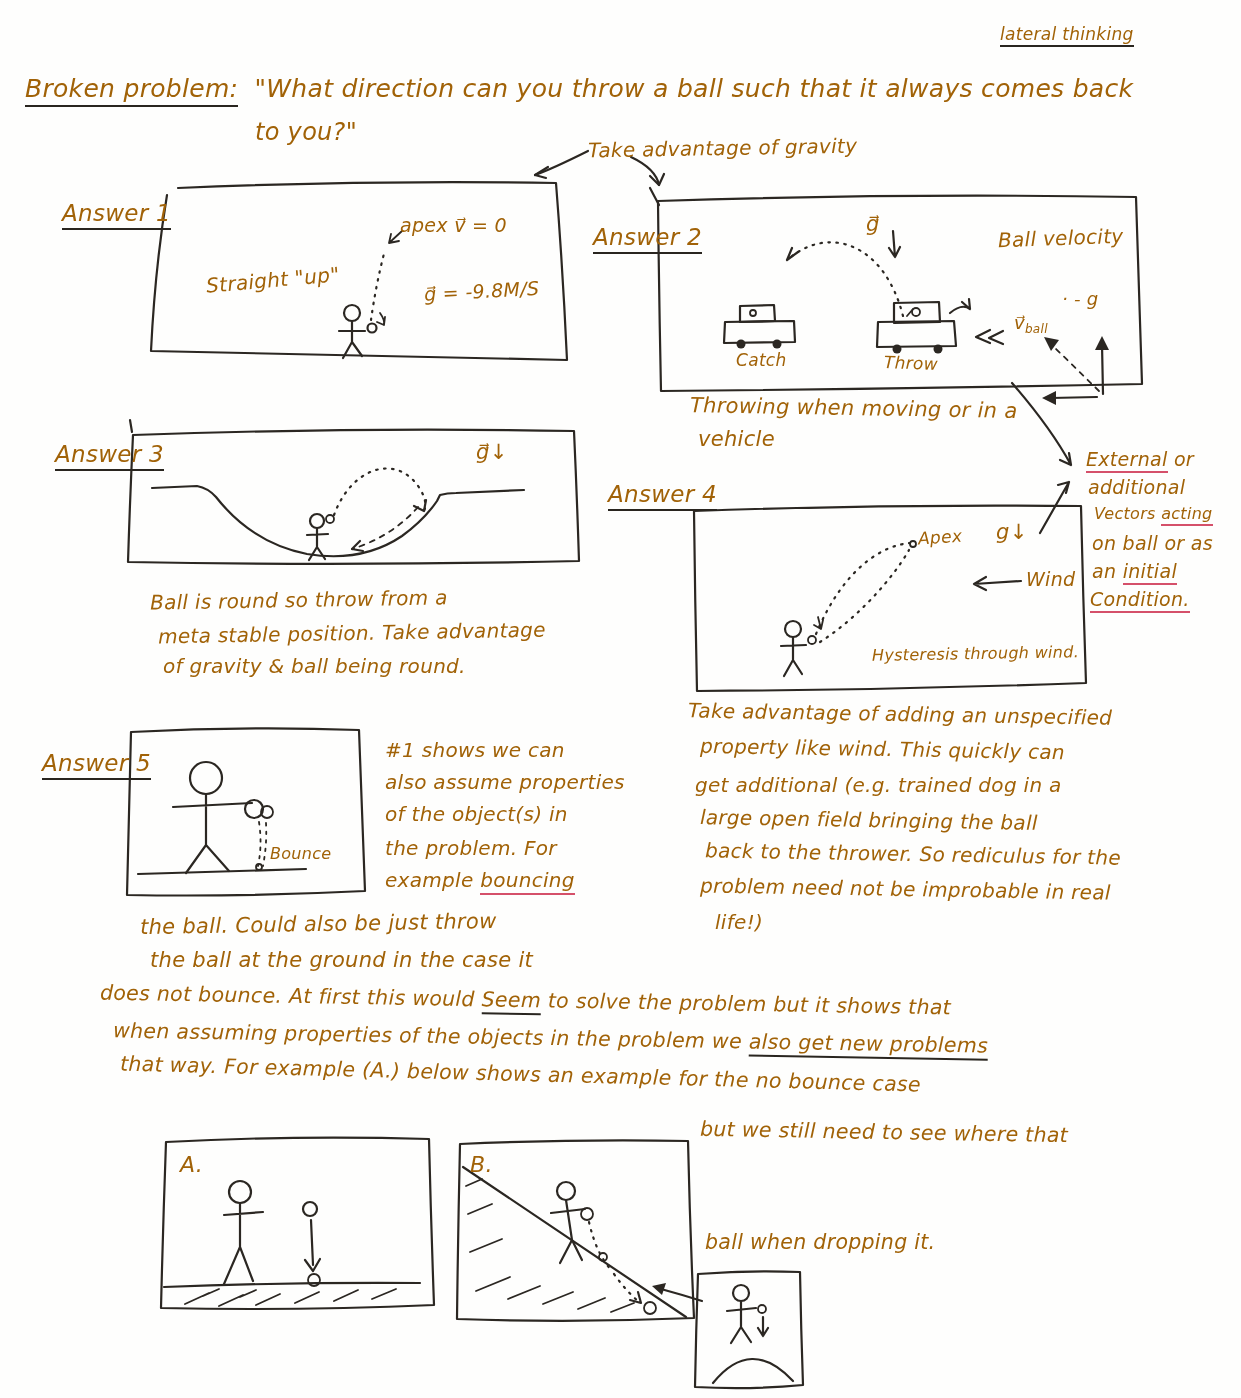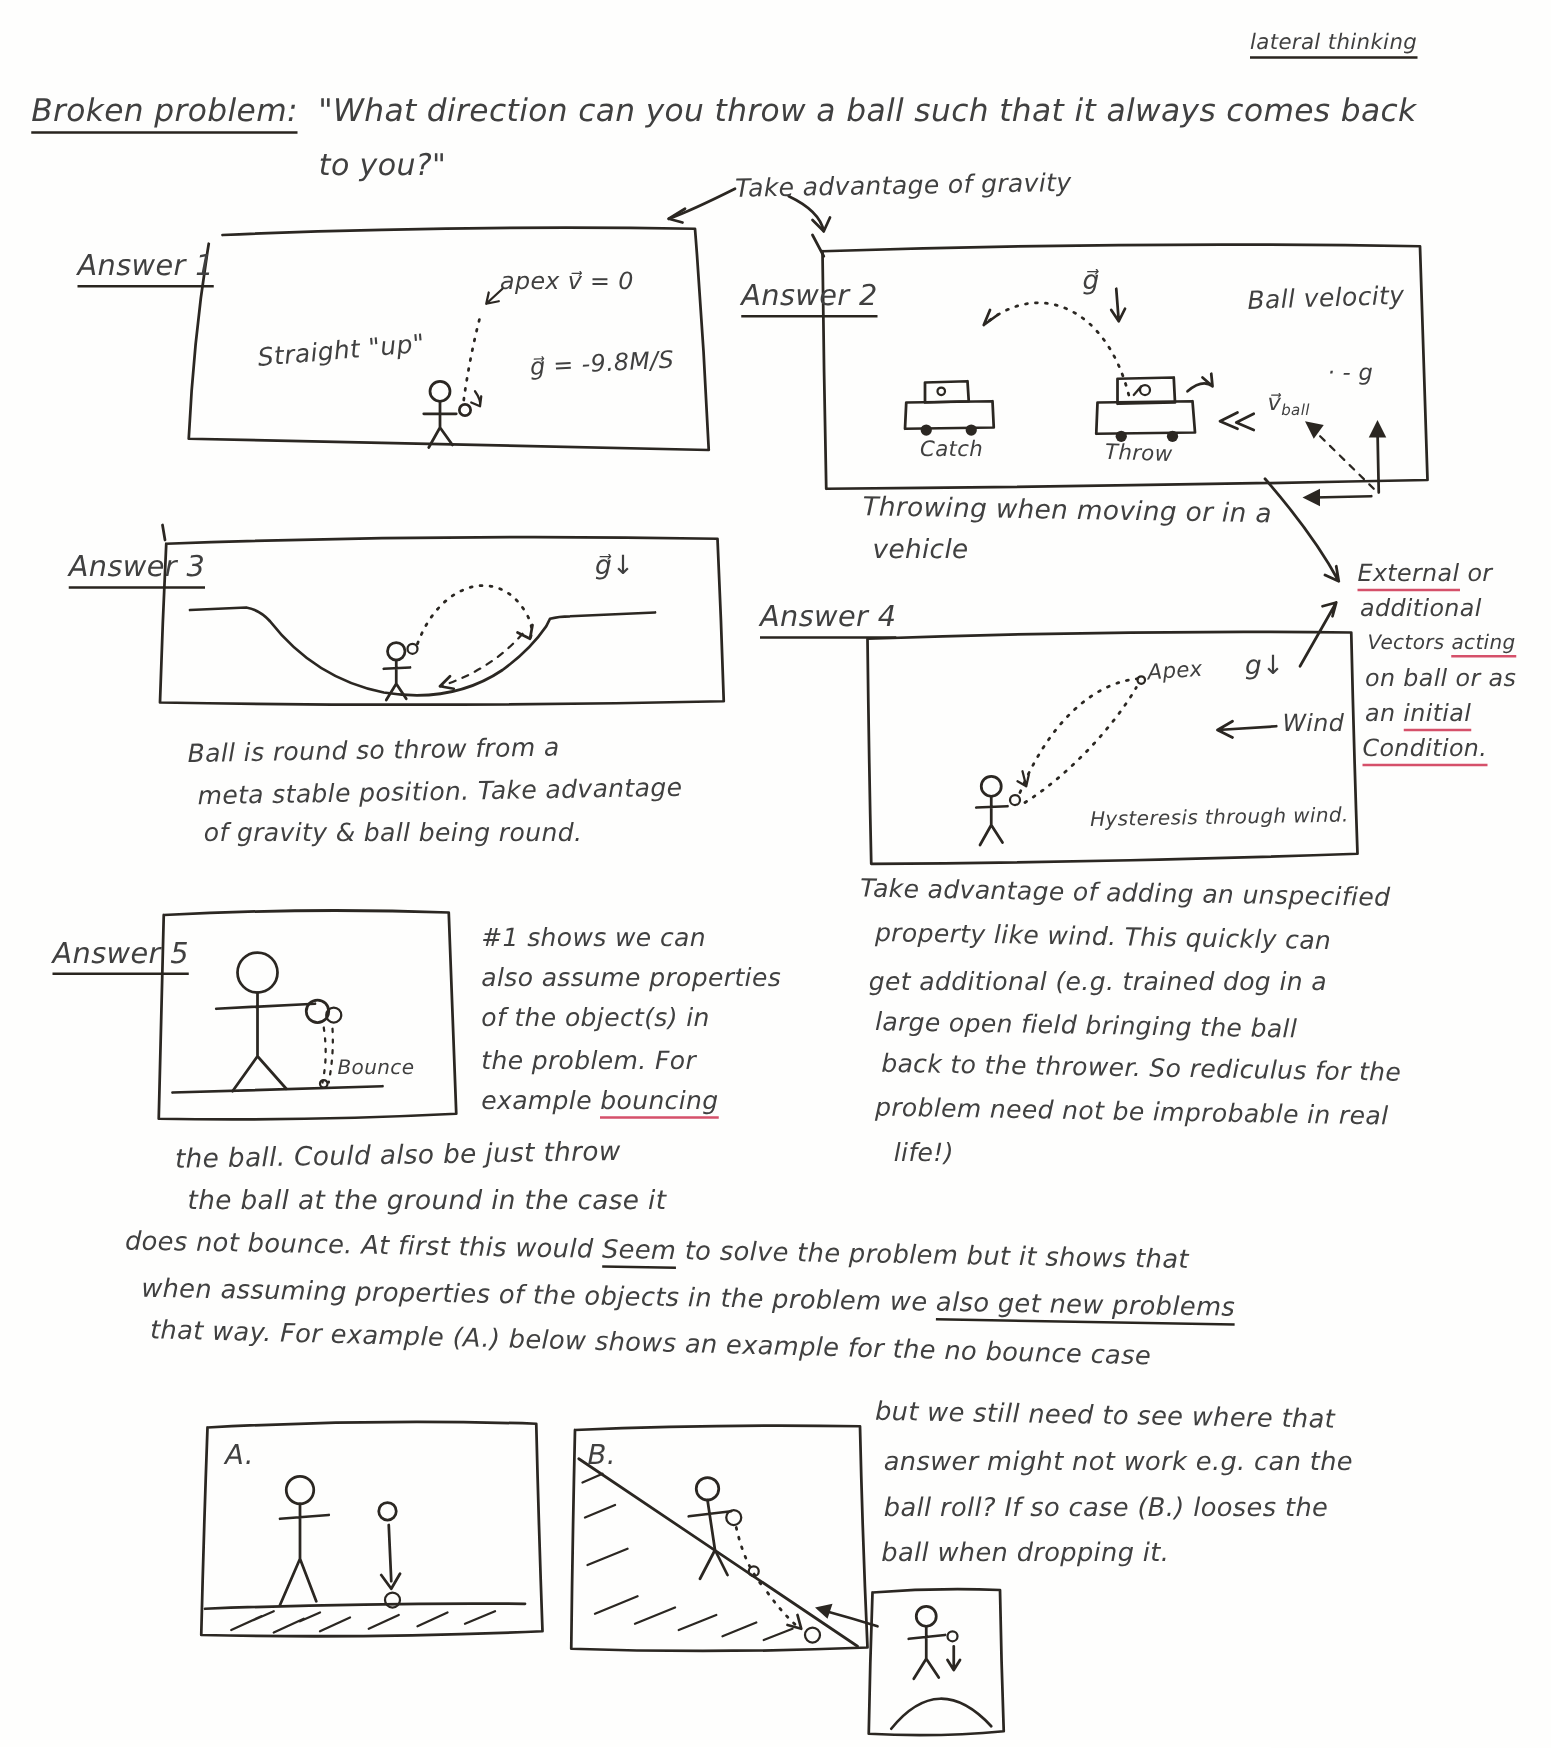--- a/index.html
+++ b/index.html
@@ -1,18 +1,18 @@
 <!DOCTYPE html>
 <html><head>
 <meta charset="utf-8">
 <style>
   html,body { margin:0; padding:0; background:#ffffff; }
   .page {
     position:relative; width:1241px; height:1398px; background:#fefefd;
-    font-family:"DejaVu Sans", sans-serif; color:#404040; overflow:hidden;
+    font-family:"DejaVu Sans", sans-serif; color:#a16207; overflow:hidden;
   }
   .sk { position:absolute; left:0; top:0; }
   .s  { stroke:#2b2722; stroke-width:2.2; fill:none; stroke-linecap:round; stroke-linejoin:round; }
   .thin { stroke-width:1.8; }
   .dot  { stroke-dasharray:1.5 6.5; }
   .dot2 { stroke-dasharray:2.5 6; }
   .dash { stroke-dasharray:5 6; }
   .fill { fill:#2b2722; stroke:none; }
   .hw { position:absolute; font-style:italic; letter-spacing:.3px; white-space:nowrap; }
   .ans { font-size:23px; }
@@ -260,17 +260,15 @@
     <span>does not bounce. At first this would </span><span class="u">Seem</span><span> to solve the problem but it shows that</span>
   </div>
   <div class="hw" style="left:113px; top:1026px; font-size:20.5px; transform:rotate(1deg);">
     <span>when assuming properties of the objects in the problem we </span><span class="u">also get new problems</span>
   </div>
   <div class="hw" style="left:120px; top:1062px; font-size:20.5px; transform:rotate(1.5deg);">that way.  For example (A.) below shows an example for the no bounce case</div>
 
   <div class="hw" style="left:180px; top:1152px; font-size:22px;">A.</div>
   <div class="hw" style="left:470px; top:1152px; font-size:22px;">B.</div>
   <div class="hw" style="left:700px; top:1120px; font-size:20.5px; transform:rotate(1deg);">but we still need to see where that</div>
-  <div class="hw" style="left:707px; top:1157px; font-size:20.5px;">answer might not work e.g. can the</div>
-  <div class="hw" style="left:707px; top:1194px; font-size:20.5px;">ball roll? If so case (B.) looses the</div>
   <div class="hw" style="left:705px; top:1230px; font-size:20.5px;">ball when dropping it.</div>
 
 </div>
 
 </body></html>

